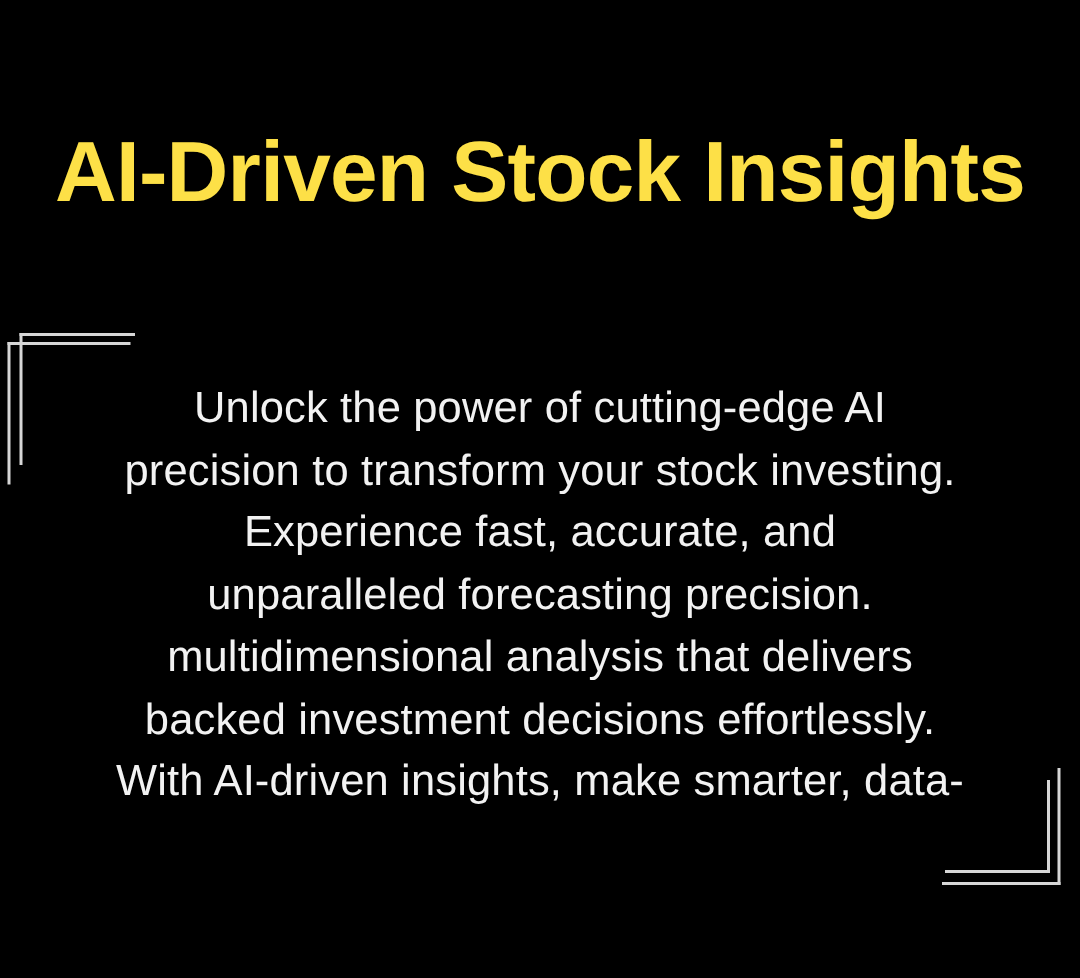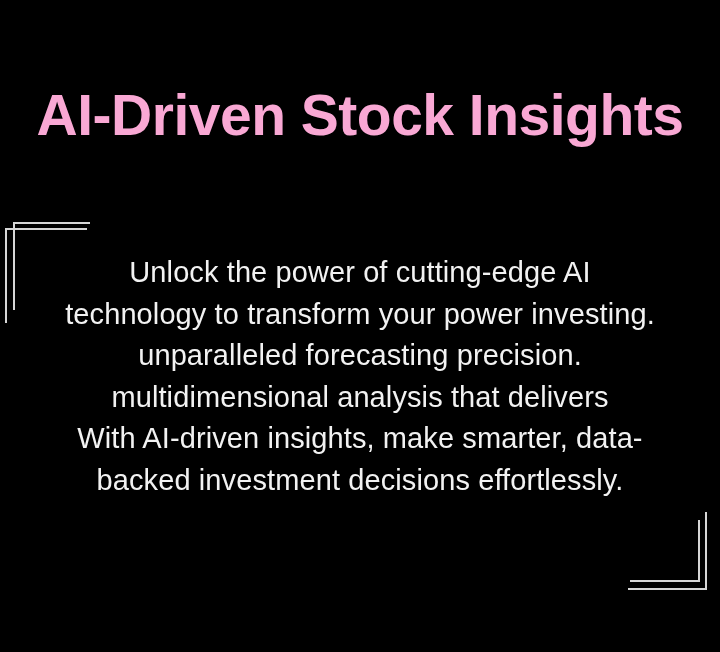--- a/index.html
+++ b/index.html
@@ -99,21 +99,21 @@
     height: 2px;
   }
 
   
   #headline {
     position: absolute;
     left: 0;
     top: 46px;
     width: 720px;
     text-align: center;
-    color: #f9a8d4;
+    color: #fde047;
     font-size: 57px;
     font-weight: bold;
     line-height: 62px;
     letter-spacing: -0.5px;
     font-stretch: condensed;
   }
   #headline .headline-line {
     display: block;
     white-space: nowrap;
   }
@@ -147,25 +147,26 @@
     <span class="bracket-line inner-v"></span>
     <span class="bracket-line inner-h"></span>
   </div>
 
   <h1 id="headline">
     <span class="headline-line">AI-Driven Stock Insights</span>
   </h1>
 
   <div id="body-copy">
     <span class="body-line">Unlock the power of cutting-edge AI</span>
-    <span class="body-line">technology to transform your power investing.</span>
+    <span class="body-line">precision to transform your stock investing.</span>
+    <span class="body-line">Experience fast, accurate, and</span>
     <span class="body-line">unparalleled forecasting precision.</span>
     <span class="body-line">multidimensional analysis that delivers</span>
+    <span class="body-line">backed investment decisions effortlessly.</span>
     <span class="body-line">With AI-driven insights, make smarter, data-</span>
-    <span class="body-line">backed investment decisions effortlessly.</span>
   </div>
 
   <div id="bracket-bottom-right" class="corner-bracket">
     <span class="bracket-line outer-v"></span>
     <span class="bracket-line outer-h"></span>
     <span class="bracket-line inner-v"></span>
     <span class="bracket-line inner-h"></span>
   </div>
 
 </div>

